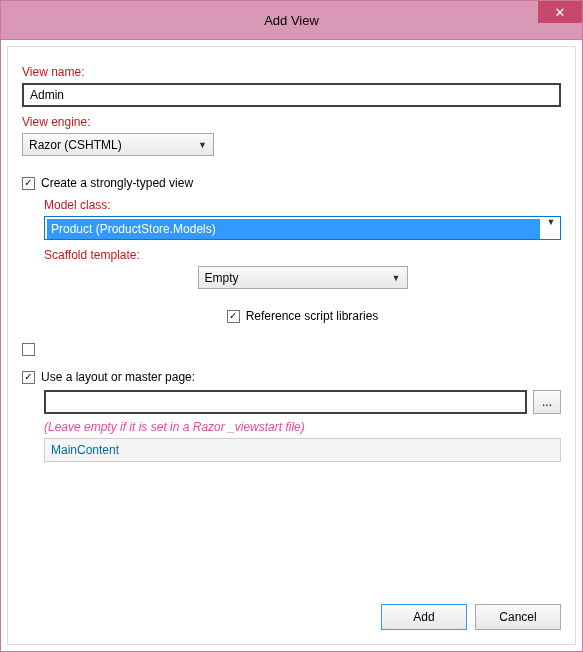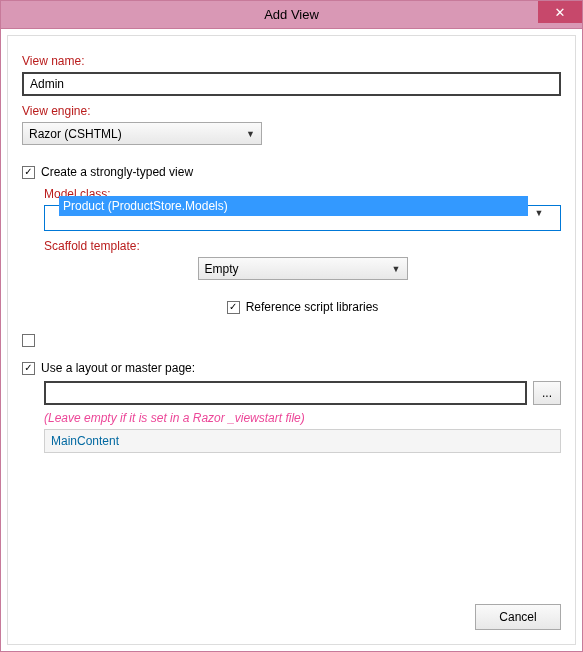--- a/index.html
+++ b/index.html
@@ -16,21 +16,21 @@
     .window {
       width: 583px;
       height: 652px;
       border: 1px solid #c77a9a;
       background: #fff;
       display: flex;
       flex-direction: column;
     }
     .titlebar {
       background: #d998b5;
-      height: 28px;
+      height: 39px;
       display: flex;
       align-items: center;
       position: relative;
       border-bottom: 1px solid #c77a9a;
     }
     .titlebar-title {
       position: absolute;
       left: 0; right: 0;
       text-align: center;
       color: #000;
@@ -69,44 +69,44 @@
     .textbox {
       width: 100%;
       border: 2px solid #404040;
       padding: 4px 6px;
       font-family: inherit;
       font-size: 12px;
       height: 24px;
       background: #fff;
     }
     .combo {
-      width: 240px;
+      width: 192px;
       border: 1px solid #a9a9a9;
       background: linear-gradient(#fafafa, #e8e8e8);
       padding: 3px 6px;
       font-family: inherit;
       font-size: 12px;
       height: 23px;
       display: flex;
       align-items: center;
       justify-content: space-between;
       cursor: pointer;
     }
     .combo .arrow {
       font-size: 9px;
       color: #333;
     }
     .combo-wide {
       width: 100%;
       border: 1px solid #0078d7;
       background: #fff;
-      padding: 12px;
+      padding: 0;
       height: 24px;
       display: flex;
-      align-items: flex-end;
+      align-items: flex-start;
       cursor: pointer;
     }
     .combo-wide .sel {
       flex: 1;
       background: #3399ff;
       color: #fff;
       padding: 3px 4px;
       margin: 2px;
       display: flex;
       align-items: center;
@@ -282,19 +282,22 @@
         <div class="browse-btn">
           <span>...</span>
         </div>
       </div>
       <div class="hint">(Leave empty if it is set in a Razor _viewstart file)</div>
 
       <div class="disabled-textbox">MainContent</div>
     </div>
 
     <div class="button-row">
+      <div class="btn primary">
+        <span>Add</span>
+      </div>
       <div class="btn">
         <span>Cancel</span>
       </div>
     </div>
 
   </div>
 </div>
 
 </body></html>

